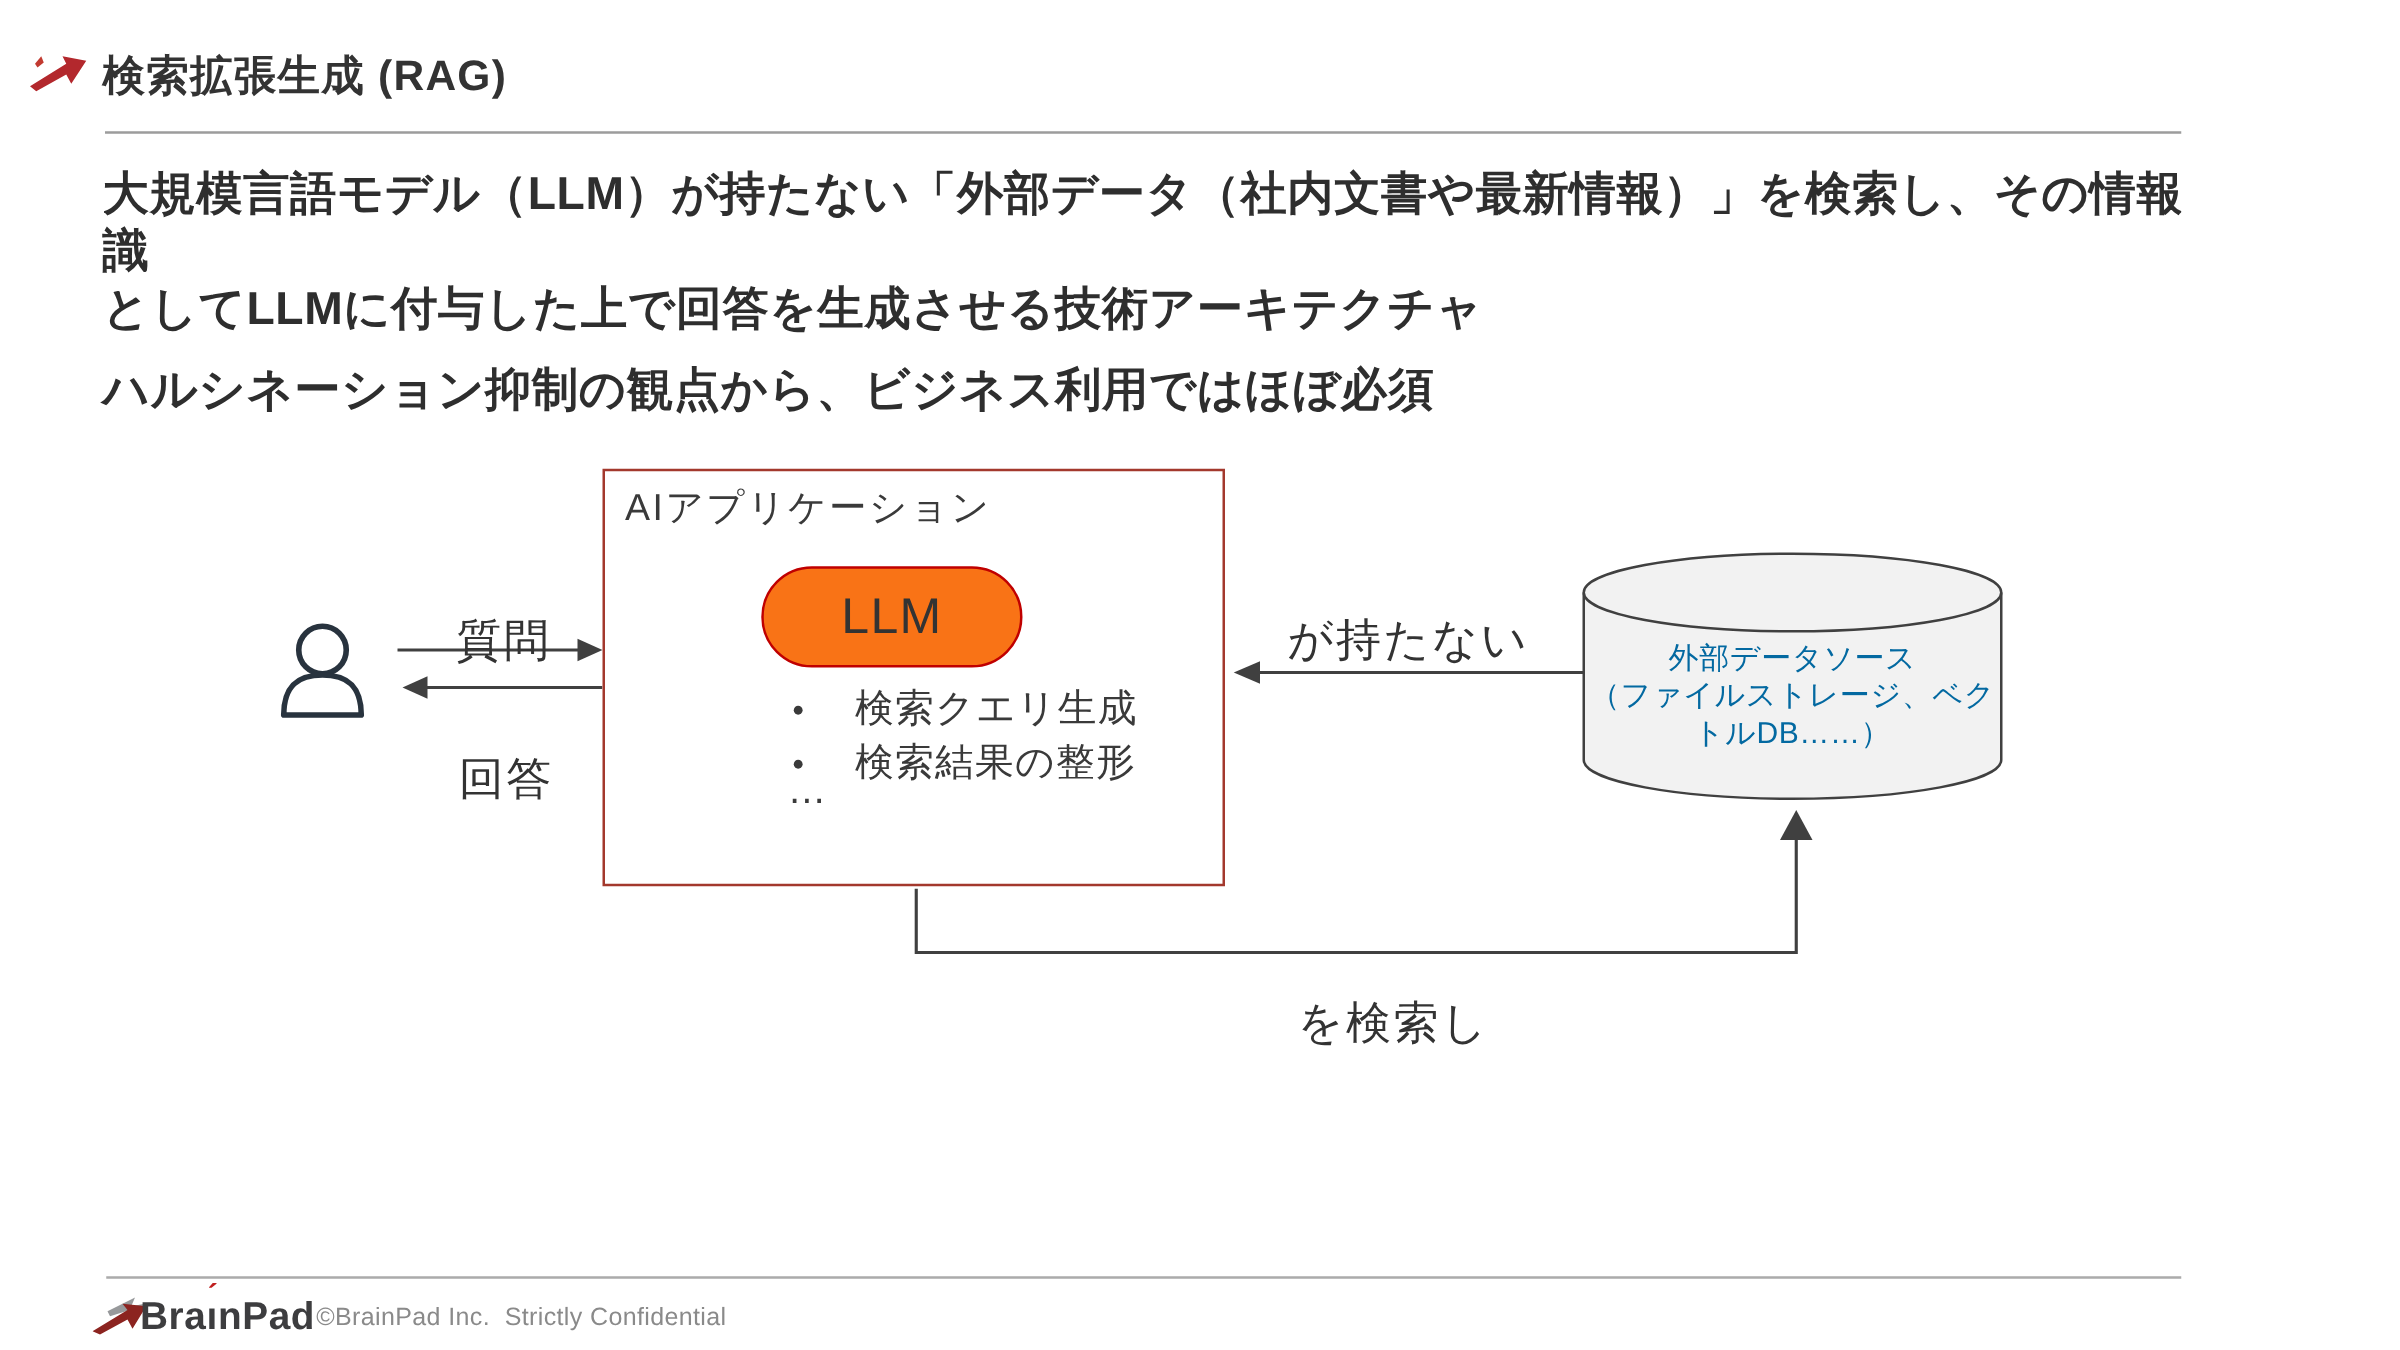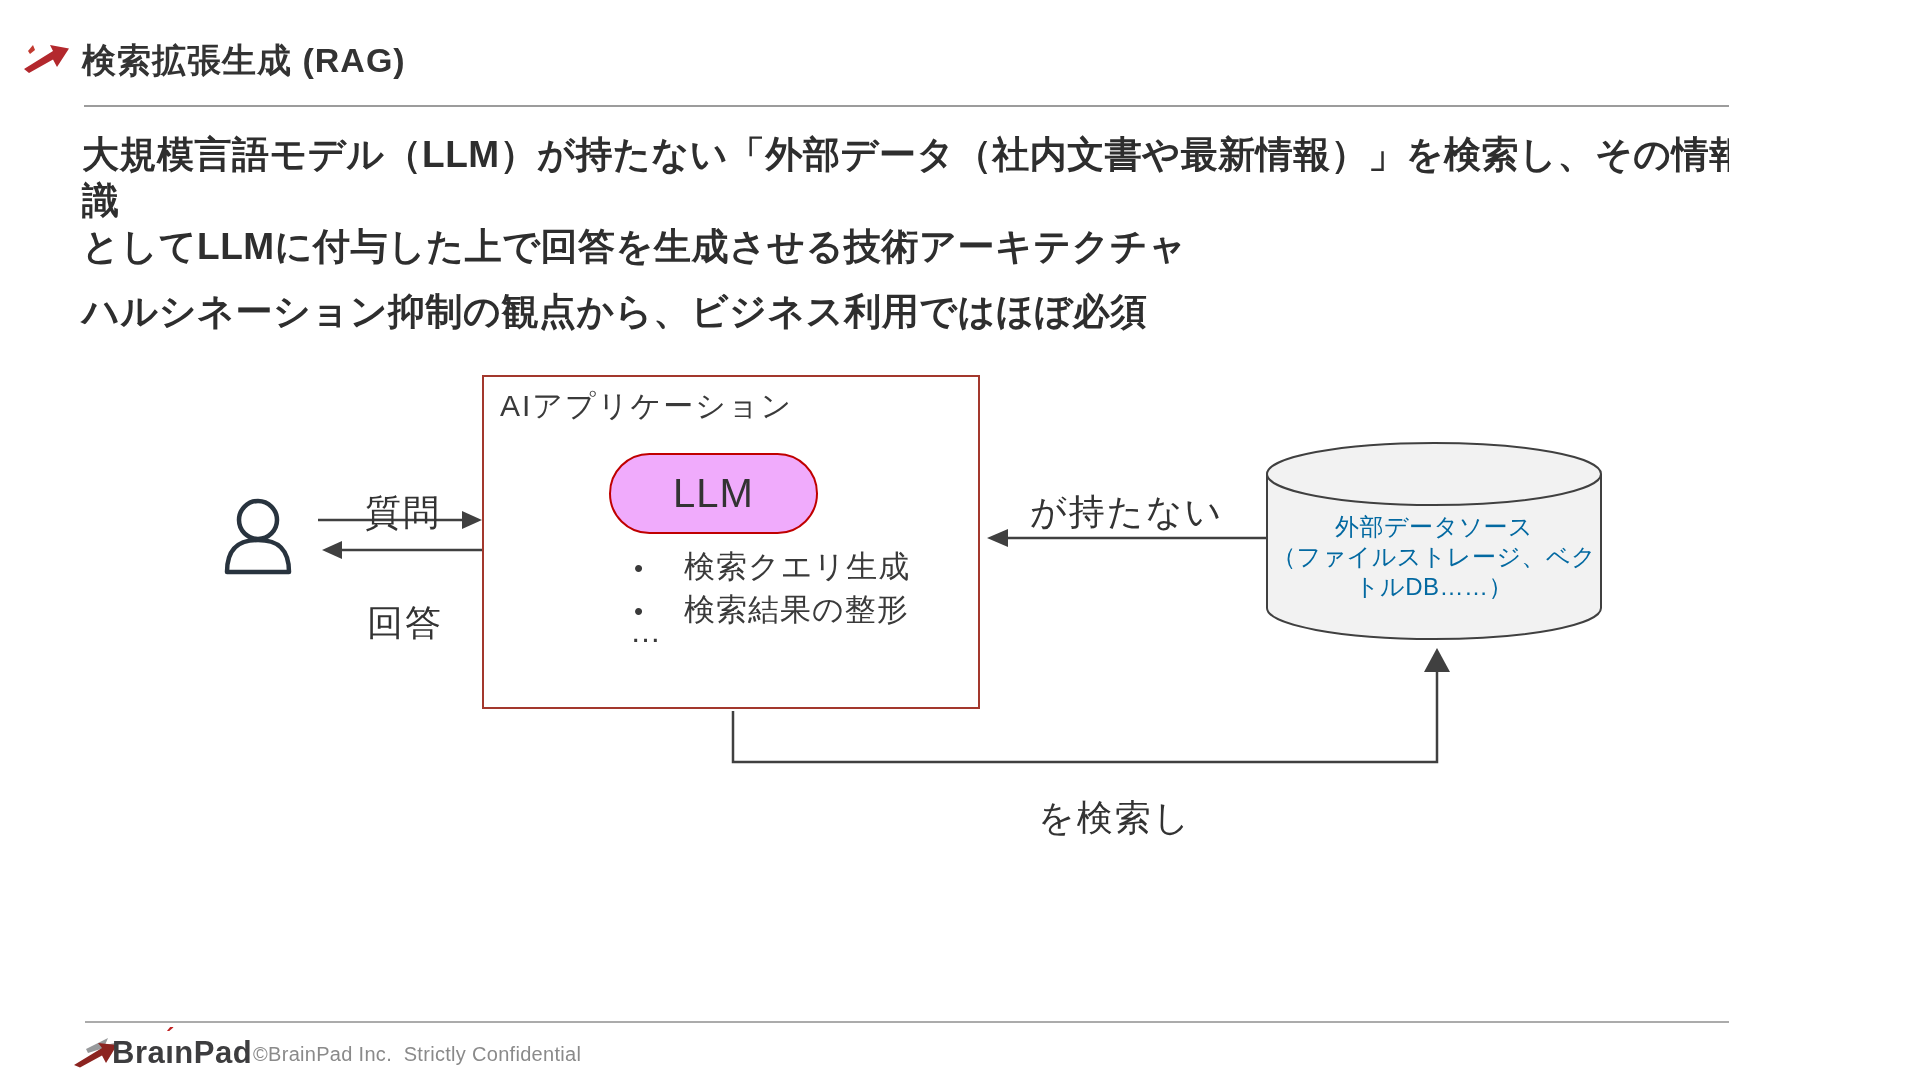--- a/index.html
+++ b/index.html
@@ -3,20 +3,21 @@
 <meta charset="utf-8">
 <style>
   html,body{margin:0;padding:0;background:#fff;}
   .slide{
     position:relative;
     width:1729px;height:1080px;
     background:#ffffff;
     overflow:hidden;
     font-family:"Liberation Sans","DejaVu Sans",sans-serif;
     color:#2f2f2f;
+    padding-left:16px;
   }
   .abs{position:absolute;}
 
   
   .slide-title{
     left:82px;top:38px;
     font-size:34px;font-weight:700;color:#333333;
     letter-spacing:1px;white-space:nowrap;
   }
   .title-rule{
@@ -40,21 +41,21 @@
   .ai-box{
     left:482px;top:375px;width:498px;height:334px;
     border:2.5px solid #a3382d;background:#ffffff;box-sizing:border-box;
   }
   .ai-box-label{
     left:500px;top:386px;
     font-size:30px;color:#3a3a3a;letter-spacing:2px;white-space:nowrap;
   }
   .llm-pill{
     left:609px;top:453px;width:209px;height:81px;
-    background:#f0abfc;border:2px solid #c00000;border-radius:42px;
+    background:#f97316;border:2px solid #c00000;border-radius:42px;
     box-sizing:border-box;
     display:flex;align-items:center;justify-content:center;
   }
   .llm-label{font-size:40px;color:#333333;letter-spacing:1px;}
   .bullet-list{
     left:634px;top:546px;list-style:none;margin:0;padding:0;
     font-size:31px;color:#3a3a3a;line-height:41px;letter-spacing:1px;
   }
   .bullet-list li{display:flex;align-items:baseline;}
   .bullet-dot{width:50px;font-size:26px;color:#3a3a3a;}

